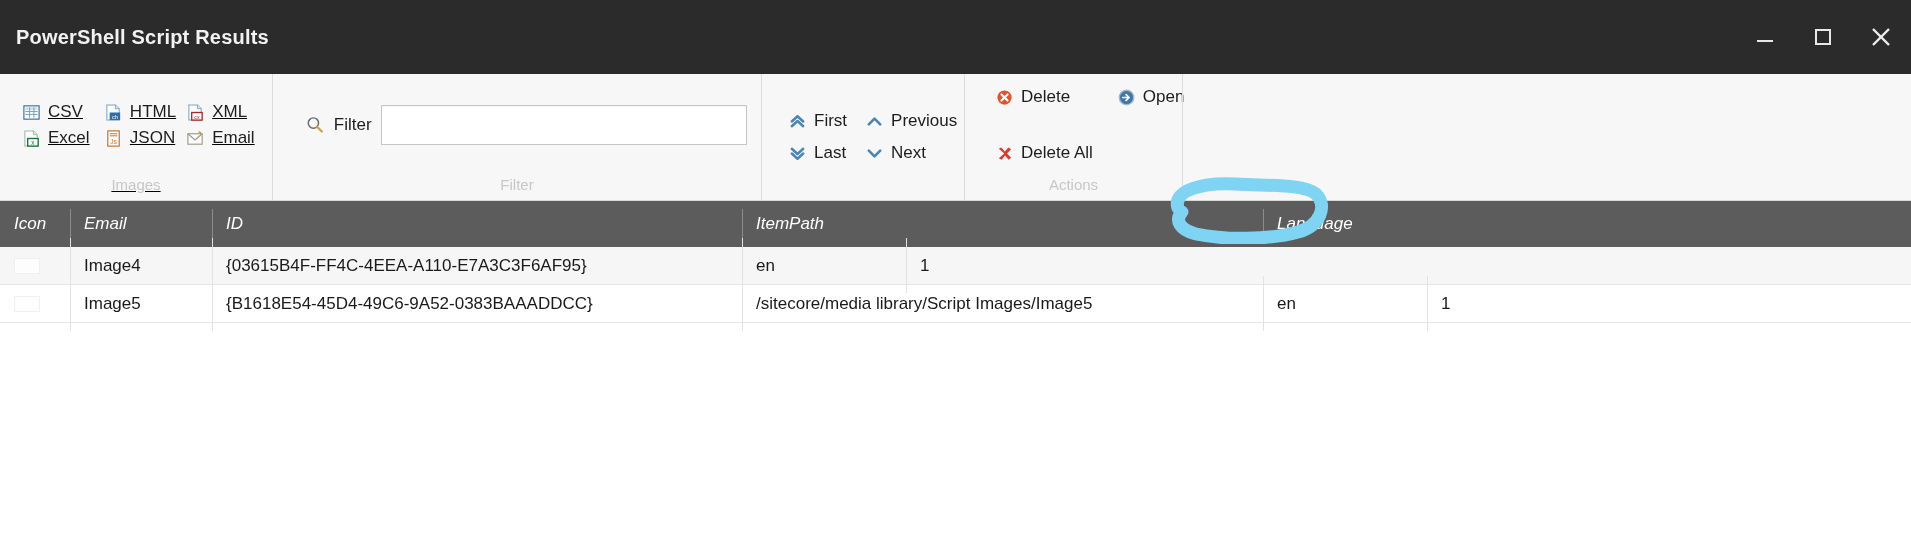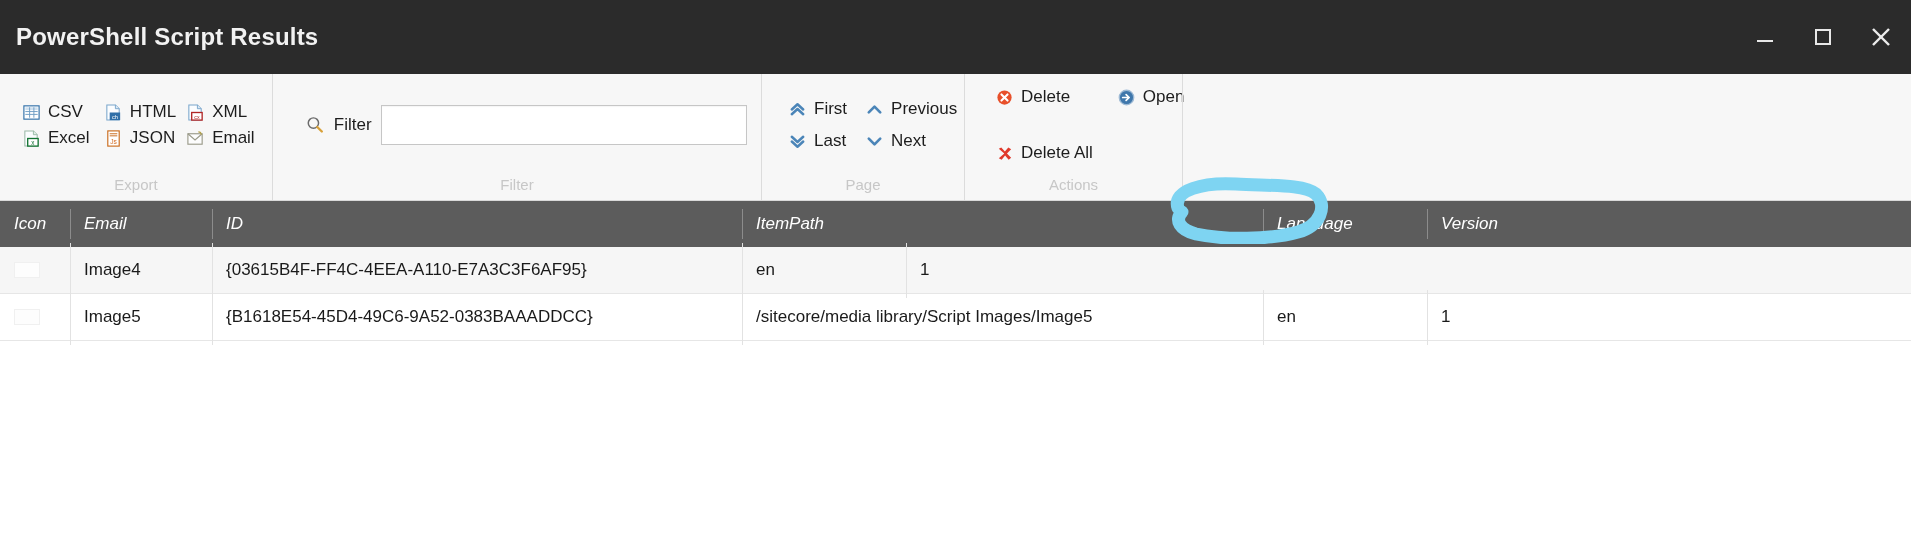--- a/index.html
+++ b/index.html
@@ -14,21 +14,21 @@
   .titlebar {
     height: 74px;
     background: #2b2b2b;
     display: flex;
     align-items: center;
     padding: 0 0 0 16px;
     position: relative;
   }
   .title-text {
     color: #f2f2f2;
-    font-size: 24px;
+    font-size: 20px;
     font-weight: 600;
     letter-spacing: .2px;
   }
   .win-controls {
     position: absolute;
     right: 14px; top: 0; bottom: 0;
     display: flex; align-items: center; gap: 26px;
   }
   .win-btn {
     width: 32px; height: 32px;
@@ -61,21 +61,21 @@
   }
   .rgroup-caption {
     height: 24px;
     text-align: center;
     color: #c7c7c7;
     font-size: 15px;
     line-height: 18px;
   }
 
   
-  .g-export { width: 272px; }
+  .g-export { width: 272px; text-decoration: underline; }
   .g-filter { width: 489px; }
   .g-page   { width: 203px; }
   .g-actions{ width: 218px; }
   .g-rest   { flex: 1; border-left: 1px solid #dcdcdc; }
 
   
   .export-grid {
     display: grid;
     grid-template-columns: repeat(3, 1fr);
     grid-auto-rows: 26px;
@@ -164,21 +164,21 @@
   }
   .th + .th::before {
     content: "";
     position: absolute;
     left: 0; top: 0; bottom: 0;
     width: 1px;
     background: #8c8c8c;
   }
   .trow {
     display: flex;
-    height: 47px;
+    height: 38px;
     align-items: center;
     border-bottom: 1px solid #e6e6e6;
     background: #ffffff;
   }
   .trow.alt { background: #f6f6f6; }
   .td {
     font-size: 17px;
     color: #1a1a1a;
     padding-left: 14px;
     height: 55px;
@@ -299,21 +299,21 @@
           <svg class="ricon" viewBox="0 0 20 20">
             <rect x="2" y="5" width="15" height="11" fill="#fdfdfd" stroke="#9a9a8a" stroke-width="1.2"></rect>
             <path d="M2 5 L9.5 11.5 L17 5" fill="none" stroke="#9a9a8a" stroke-width="1.2"></path>
             <path d="M13 3 q3 0 3 3" fill="none" stroke="#b5a24a" stroke-width="1.2"></path>
           </svg>
           <span>Email</span>
         </div>
 
       </div>
     </div>
-    <div class="rgroup-caption">Export</div>
+    <div class="rgroup-caption">Images</div>
   </div>
 
   <div class="rgroup g-filter">
     <div class="rgroup-body">
       <div class="filter-row">
         <svg width="20" height="20" viewBox="0 0 20 20">
           <circle cx="8.5" cy="8" r="5.2" fill="none" stroke="#6b6b6b" stroke-width="1.5"></circle>
           <line x1="12.4" y1="12" x2="17" y2="16.6" stroke="#d8a13a" stroke-width="2.4" stroke-linecap="round"></line>
         </svg>
         <span class="filter-label">Filter</span>
@@ -352,21 +352,20 @@
 
         <div class="ritem">
           <svg class="ricon" viewBox="0 0 20 20">
             <path d="M4 7 L10 13 L16 7" fill="none" stroke="#4b85b8" stroke-width="2.8" stroke-linecap="round" stroke-linejoin="round"></path>
           </svg>
           <span>Next</span>
         </div>
 
       </div>
     </div>
-    <div class="rgroup-caption">Page</div>
   </div>
 
   <div class="rgroup g-actions">
     <div class="rgroup-body">
       <div class="actions-grid">
 
         <div class="ritem">
           <svg class="ricon" viewBox="0 0 20 20">
             <circle cx="10" cy="10" r="7.5" fill="#e8502a"></circle>
             <path d="M6.8 6.8 L13.2 13.2 M13.2 6.8 L6.8 13.2" stroke="#fff" stroke-width="2.2" stroke-linecap="round"></path>
@@ -403,21 +402,20 @@
   </svg>
 </div>
 
 <div class="table">
   <div class="thead">
     <div class="th c-icon">Icon</div>
     <div class="th c-name">Email</div>
     <div class="th c-id">ID</div>
     <div class="th c-path">ItemPath</div>
     <div class="th c-lang">Language</div>
-    <div class="th c-ver">Version</div>
   </div>
 
   <div class="trow alt">
     <div class="td c-icon">
       <span class="thumb"></span>
     </div>
     <div class="td c-name">Image4</div>
     <div class="td c-id">{03615B4F-FF4C-4EEA-A110-E7A3C3F6AF95}</div>
     <div class="td c-lang">en</div>
     <div class="td c-ver">1</div>

